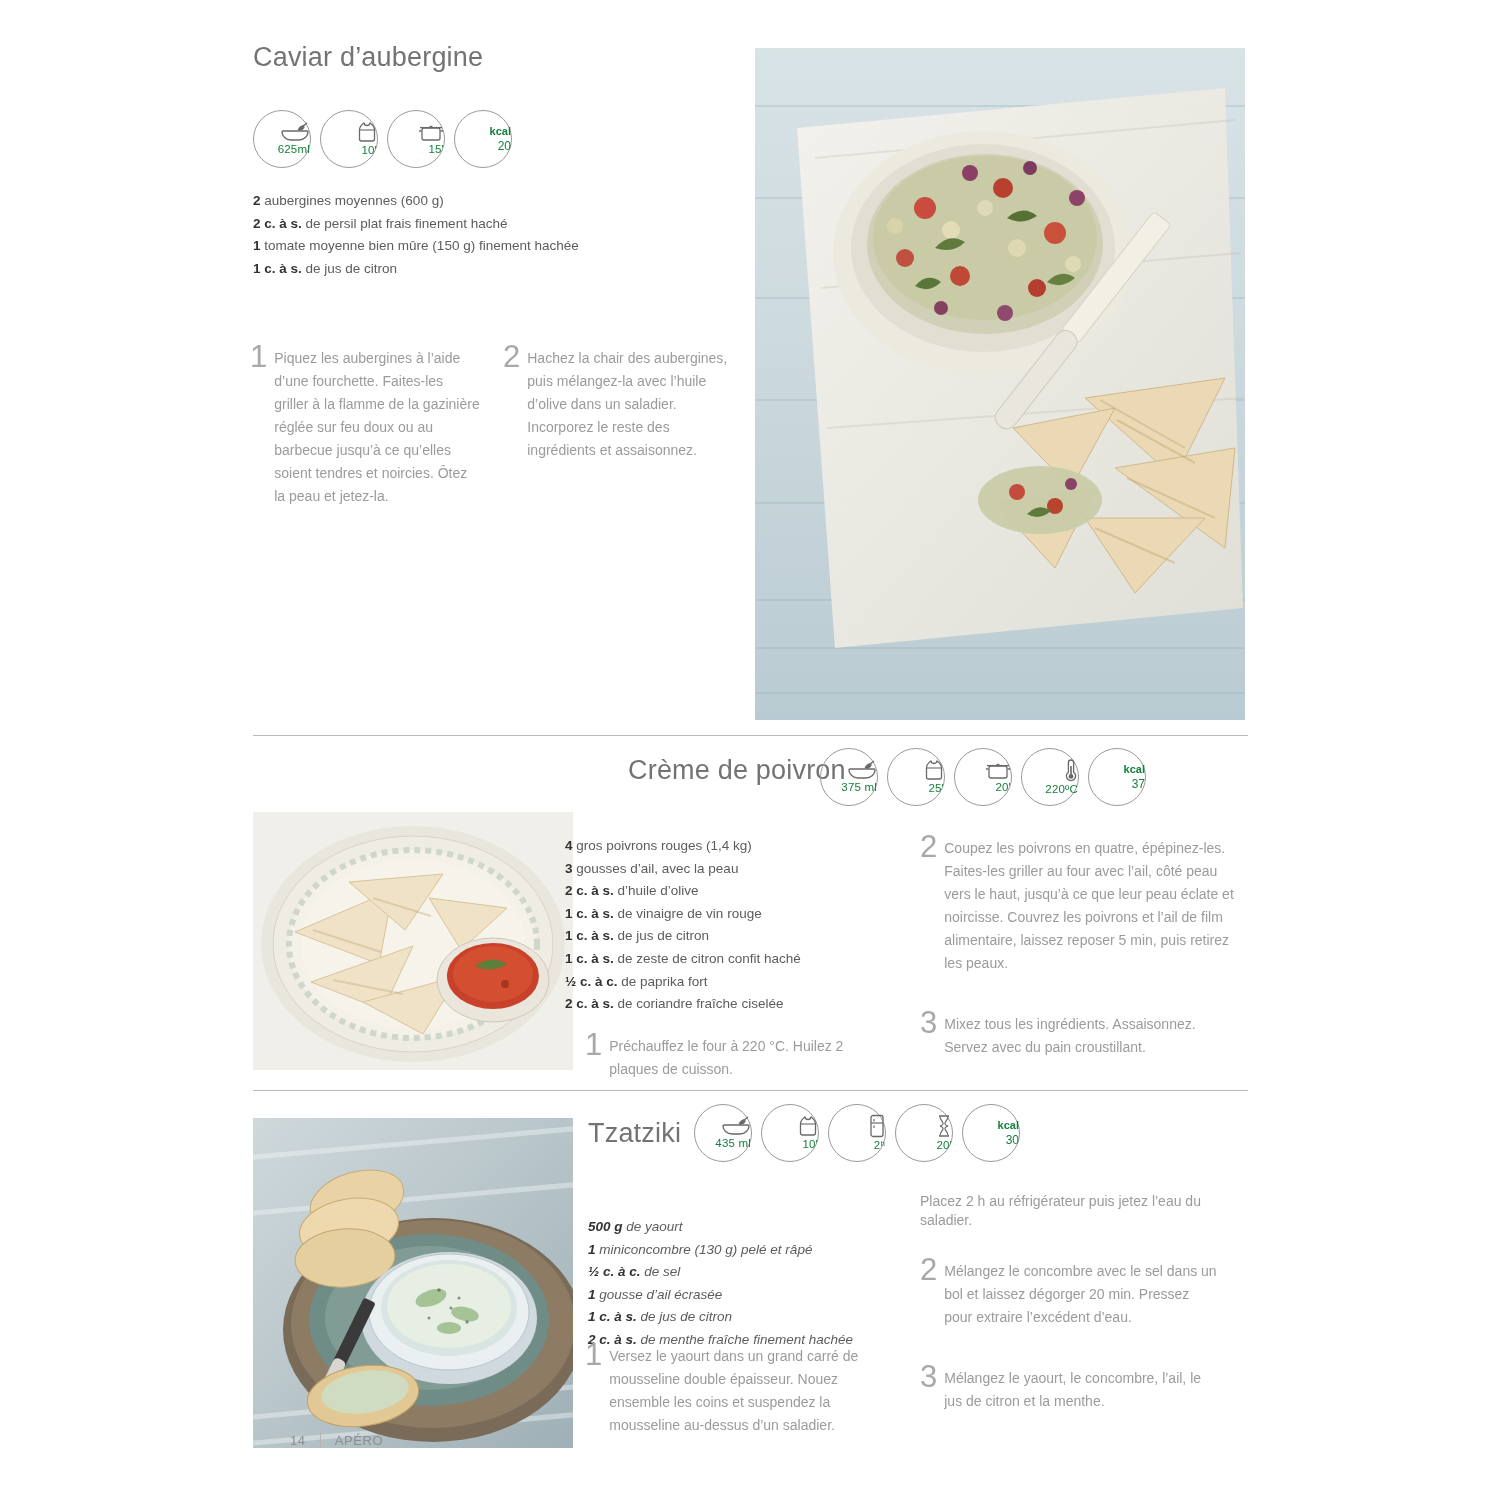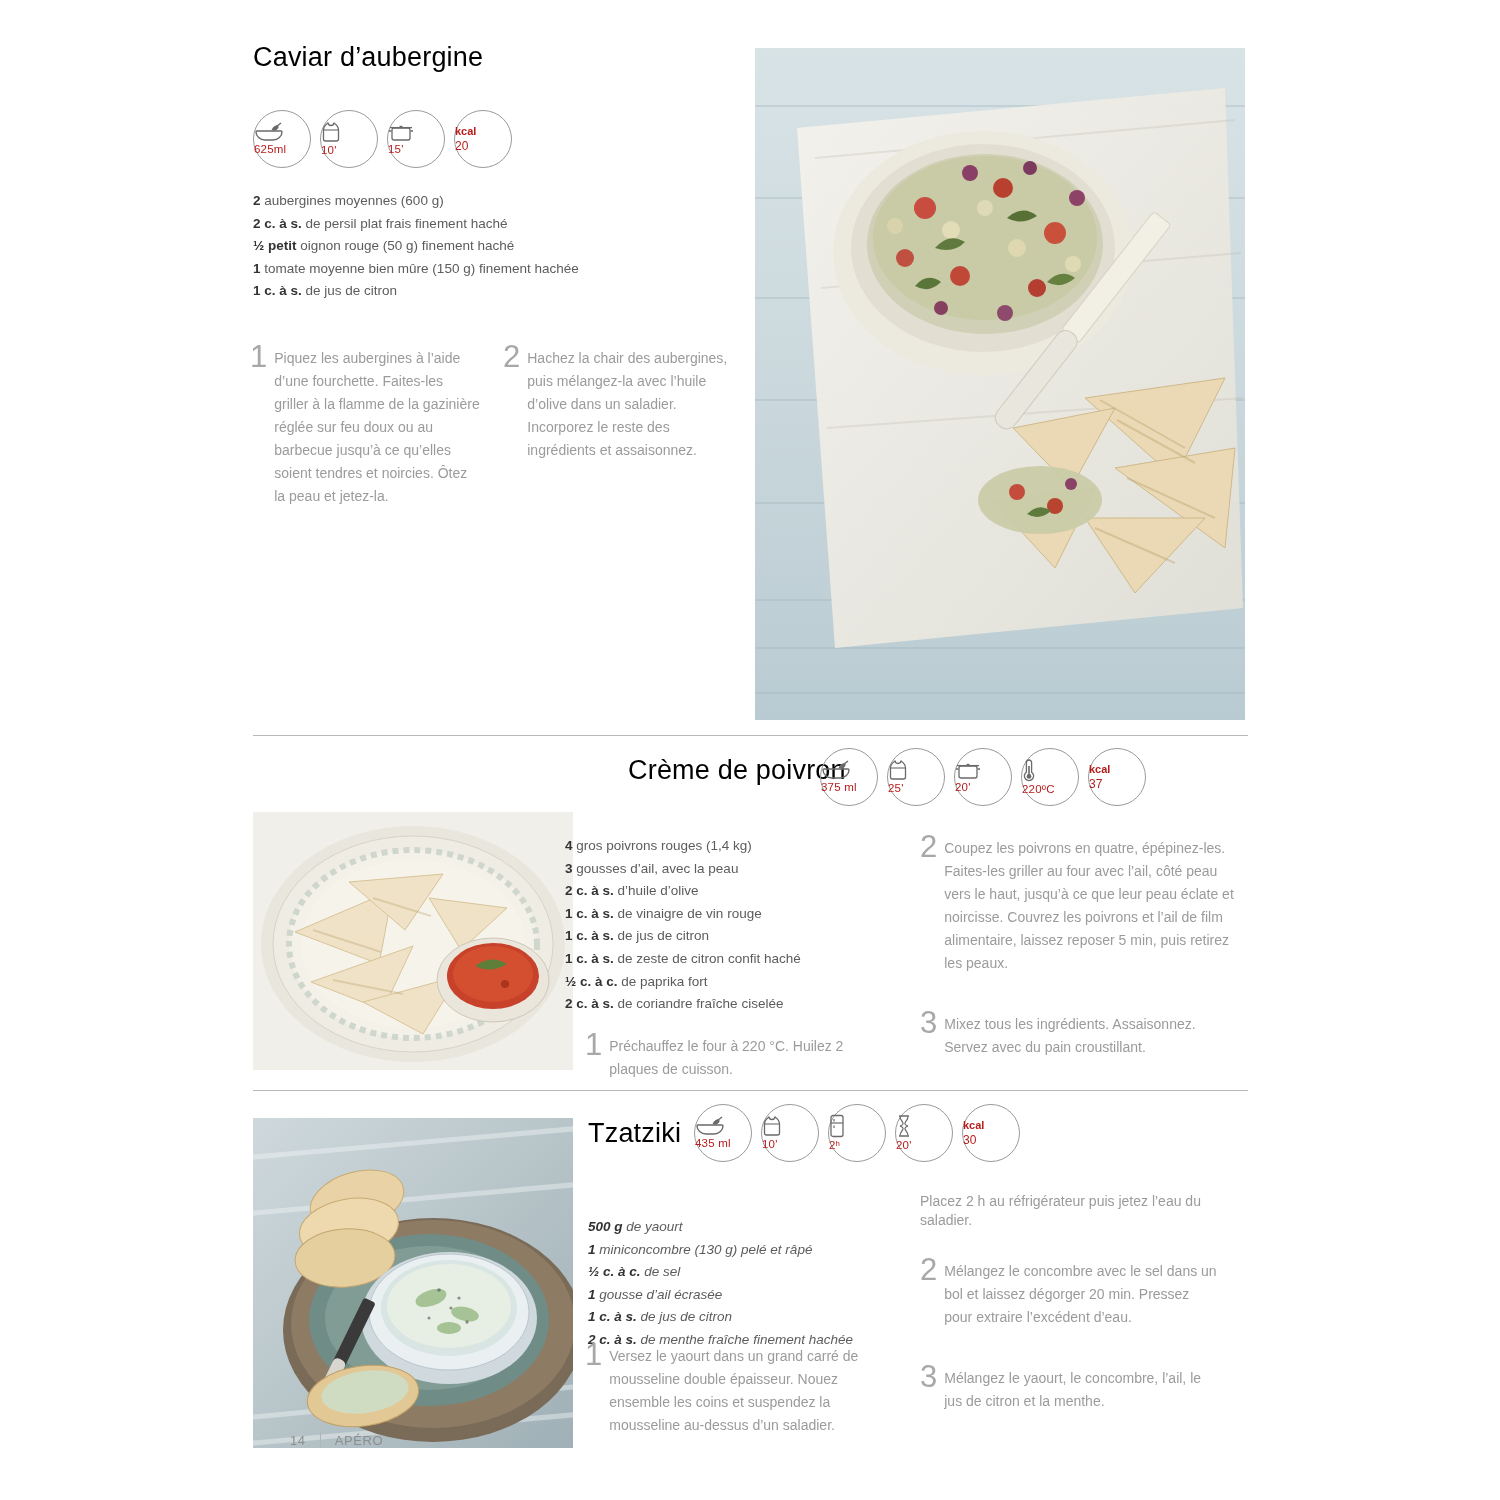--- a/index.html
+++ b/index.html
@@ -11,31 +11,31 @@
     color:#5d5d5d;
     position:relative;
     overflow:hidden;
   }
   .page { position:absolute; inset:0; }
 
   
   .recipe-title {
     font-size:27px;
     font-weight:400;
-    color:#000000;
+    color:#737373;
     letter-spacing:0.2px;
     white-space:nowrap;
   }
   .badges { display:flex; align-items:center; gap:9px; }
   .badge {
     width:58px; height:58px; border-radius:50%;
     border:1px solid #9a9a9a;
     display:flex; flex-direction:column;
-    align-items:flex-start; justify-content:center;
-    color:#b91c1c;
+    align-items:flex-end; justify-content:center;
+    color:#15803d;
   }
   .badge .glyph { display:block; }
   .badge .val { font-size:11.5px; line-height:1; margin-top:2px; letter-spacing:0.2px; }
   .badge .kcal-word { font-size:11px; line-height:1; font-weight:700; }
   .badge .kcal-num { font-size:12px; line-height:1; margin-top:3px; }
 
   .ingredients { font-size:13.5px; line-height:22.6px; color:#5c5c5c; }
   .ingredients b { font-weight:700; color:#333; }
 
   .steps { color:#9b9b9b; }
@@ -130,21 +130,20 @@
     </div>
     <div class="badge">
       <span class="kcal-word">kcal</span>
       <span class="kcal-num">20</span>
     </div>
   </div>
 
   <div id="s1-ing" class="ingredients">
     <div><b>2</b> <span>aubergines moyennes (600 g)</span></div>
     <div><b>2 c. à s.</b> <span>de persil plat frais finement haché</span></div>
-    <div><b>½ petit</b> <span>oignon rouge (50 g) finement haché</span></div>
     <div><b>1</b> <span>tomate moyenne bien mûre (150 g) finement hachée</span></div>
     <div><b>1 c. à s.</b> <span>de jus de citron</span></div>
   </div>
 
   <div id="s1-step1" class="steps">
     <div class="step">
       <div class="num">1</div>
       <div class="body">Piquez les aubergines à l’aide d’une fourchette. Faites-les griller à la flamme de la gazinière réglée sur feu doux ou au barbecue jusqu’à ce qu’elles soient tendres et noircies. Ôtez la peau et jetez-la.</div>
     </div>
   </div>

